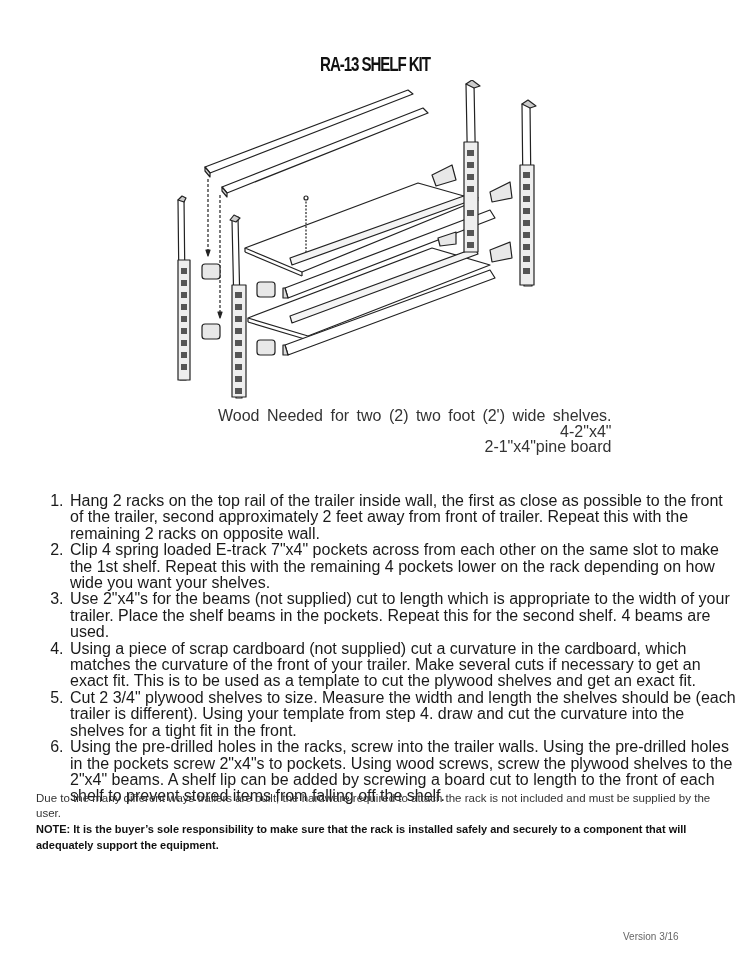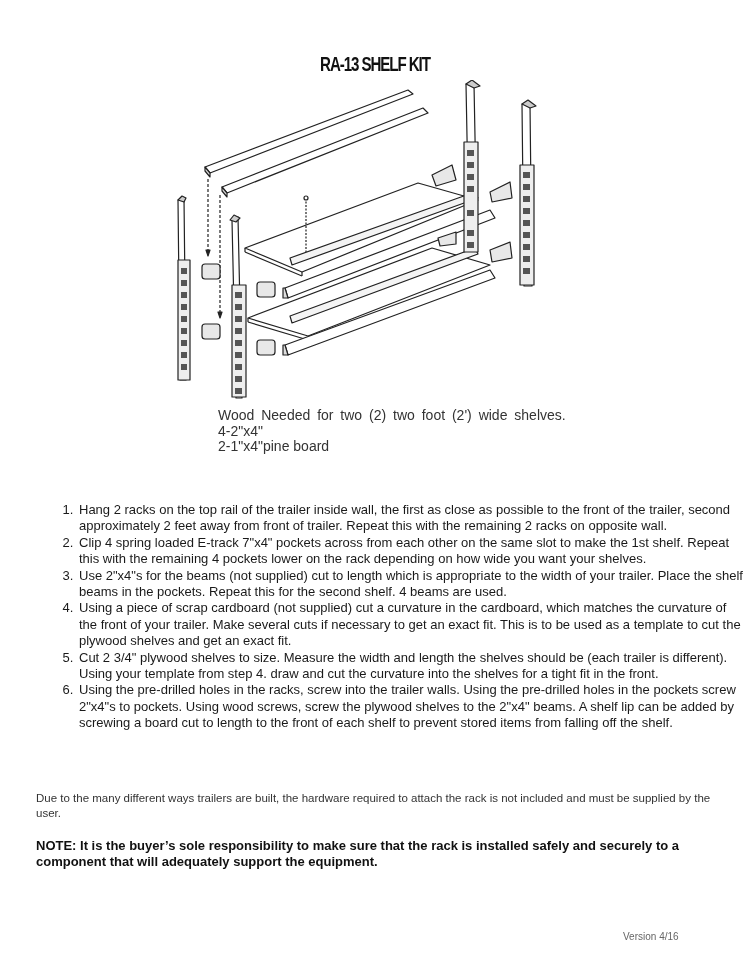--- a/index.html
+++ b/index.html
@@ -1,25 +1,25 @@
 <!DOCTYPE html>
 <html><head>
 <meta charset="utf-8">
 <style>
   html, body { margin: 0; padding: 0; background: #ffffff; }
   body { width: 750px; height: 968px; position: relative; overflow: hidden; font-family: "Liberation Sans", sans-serif; color: #1a1a1a; }
   .title { position: absolute; left: 0; width: 750px; top: 52px; text-align: center; font-family: "Liberation Sans", sans-serif; font-weight: bold; font-size: 21px; letter-spacing: -1.5px; transform: scaleX(0.72); transform-origin: 375px 0; color: #111; }
   .diagram { position: absolute; left: 170px; top: 80px; width: 400px; height: 320px; }
-  .wood { position: absolute; left: 218px; top: 408px; font-size: 14px; line-height: 15.5px; color: #333; }
+  .wood { position: absolute; left: 218px; top: 408px; font-size: 16px; line-height: 15.5px; color: #333; text-align: right; }
   .wood div { white-space: nowrap; }
   .wood .head { word-spacing: 3px; }
-  ol.steps { position: absolute; left: 38px; top: 488px; width: 670px; margin: 14px; padding: 0 0 0 25px; font-size: 13px; line-height: 16.4px; color: #1a1a1a; }
+  ol.steps { position: absolute; left: 38px; top: 488px; width: 670px; margin: 5px; padding: 0 0 0 25px; font-size: 16px; line-height: 16.4px; color: #1a1a1a; }
   ol.steps li { padding-left: 2px; }
   .disclaimer { position: absolute; left: 36px; top: 791px; width: 680px; font-size: 11.5px; line-height: 15px; color: #333; }
-  .note { position: absolute; left: 36px; top: 838px; width: 680px; font-size: 13px; line-height: 16px; font-weight: bold; color: #111; }
+  .note { position: absolute; left: 36px; top: 821px; width: 680px; font-size: 11px; line-height: 16px; font-weight: bold; color: #111; }
   .version { position: absolute; left: 623px; top: 931px; font-size: 10px; color: #666; }
 </style>
 </head>
 <body>
 
 <div class="title">RA-13 SHELF KIT</div>
 
 <div class="diagram">
   <svg width="400" height="320" viewBox="0 0 400 320" fill="#fff" stroke="#222" stroke-width="1.2" stroke-linejoin="round">
 
@@ -135,13 +135,13 @@
   <li>Hang 2 racks on the top rail of the trailer inside wall, the first as close as possible to the front of the trailer, second approximately 2 feet away from front of trailer. Repeat this with the remaining 2 racks on opposite wall.</li>
   <li>Clip 4 spring loaded E-track 7"x4" pockets across from each other on the same slot to make the 1st shelf. Repeat this with the remaining 4 pockets lower on the rack depending on how wide you want your shelves.</li>
   <li>Use 2"x4"s for the beams (not supplied) cut to length which is appropriate to the width of your trailer. Place the shelf beams in the pockets. Repeat this for the second shelf. 4 beams are used.</li>
   <li>Using a piece of scrap cardboard (not supplied) cut a curvature in the cardboard, which matches the curvature of the front of your trailer. Make several cuts if necessary to get an exact fit. This is to be used as a template to cut the plywood shelves and get an exact fit.</li>
   <li>Cut 2 3/4" plywood shelves to size. Measure the width and length the shelves should be (each trailer is different). Using your template from step 4. draw and cut the curvature into the shelves for a tight fit in the front.</li>
   <li>Using the pre-drilled holes in the racks, screw into the trailer walls. Using the pre-drilled holes in the pockets screw 2"x4"s to pockets. Using wood screws, screw the plywood shelves to the 2"x4" beams. A shelf lip can be added by screwing a board cut to length to the front of each shelf to prevent stored items from falling off the shelf.</li>
 </ol>
 
 <div class="disclaimer">Due to the many different ways trailers are built, the hardware required to attach the rack is not included and must be supplied by the user.</div>
 <div class="note">NOTE:  It is the buyer’s sole responsibility to make sure that the rack is installed safely and securely to a component that will adequately support the equipment.</div>
-<div class="version">Version 4/16</div>
+<div class="version">Version 3/16</div>
 
 </body></html>

